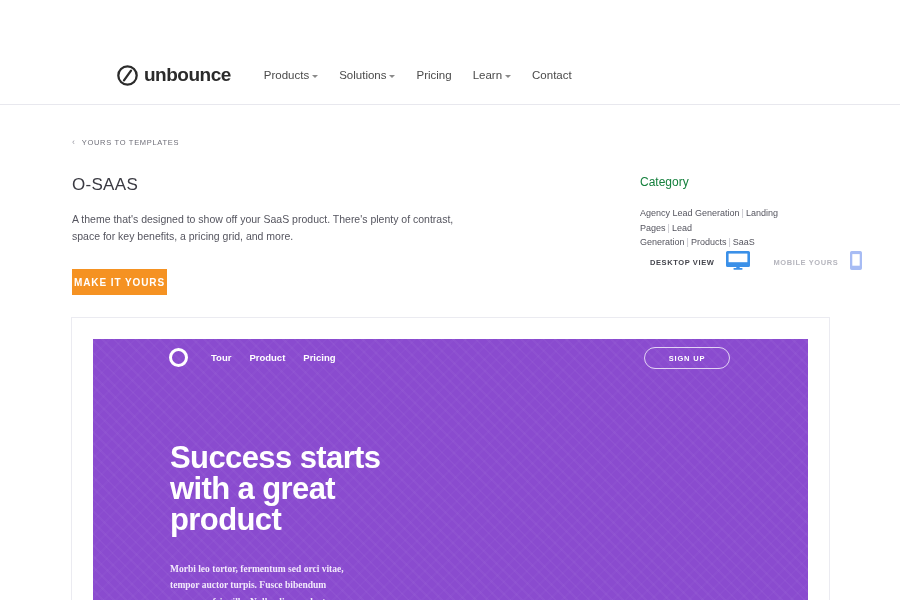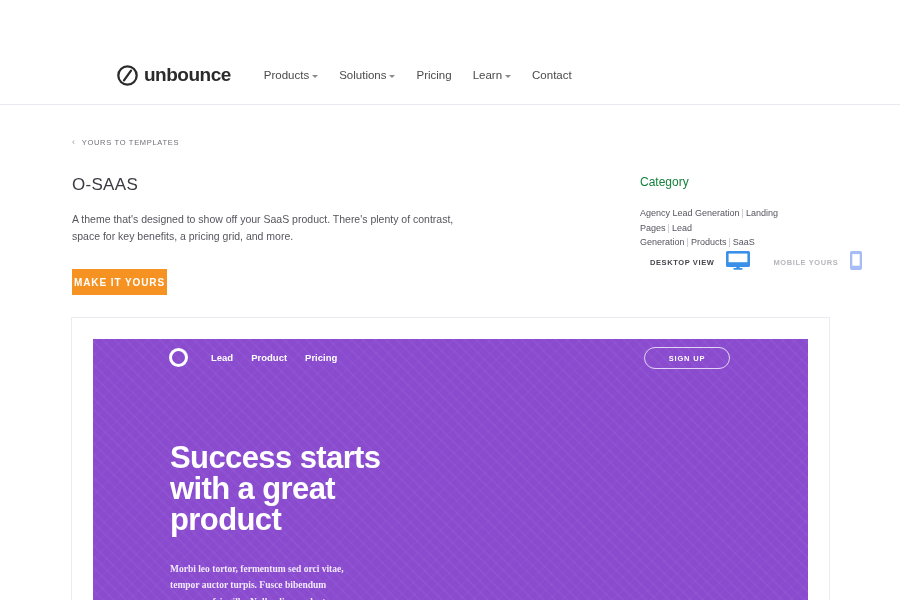--- a/index.html
+++ b/index.html
@@ -390,21 +390,21 @@
   </div>
 </div>
 
 
 <div class="preview-card">
   <div class="preview-inner">
 
     <div class="pv-nav">
       <span class="pv-logo"></span>
       <div class="pv-links">
-        <span class="pv-link">Lead</span>
+        <span class="pv-link">Tour</span>
         <span class="pv-link">Product</span>
         <span class="pv-link">Pricing</span>
       </div>
     </div>
 
     <button class="pv-signup">SIGN UP</button>
 
     <div class="pv-hero">
       <div class="pv-headline">
         <span>Success starts</span>

